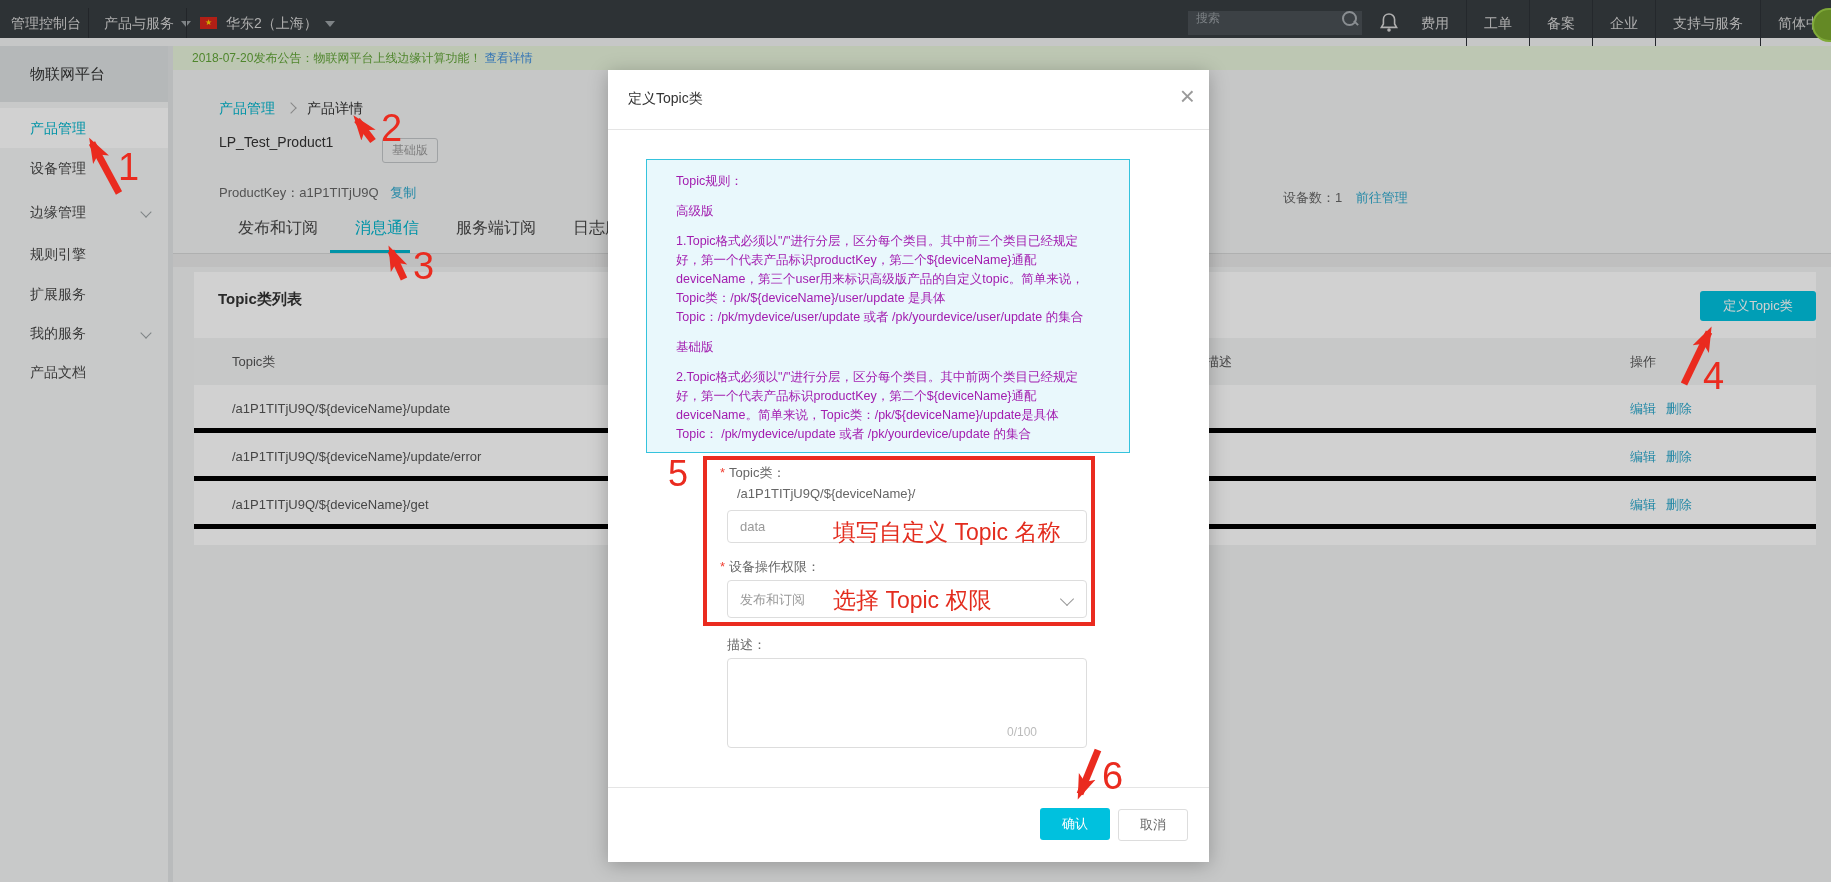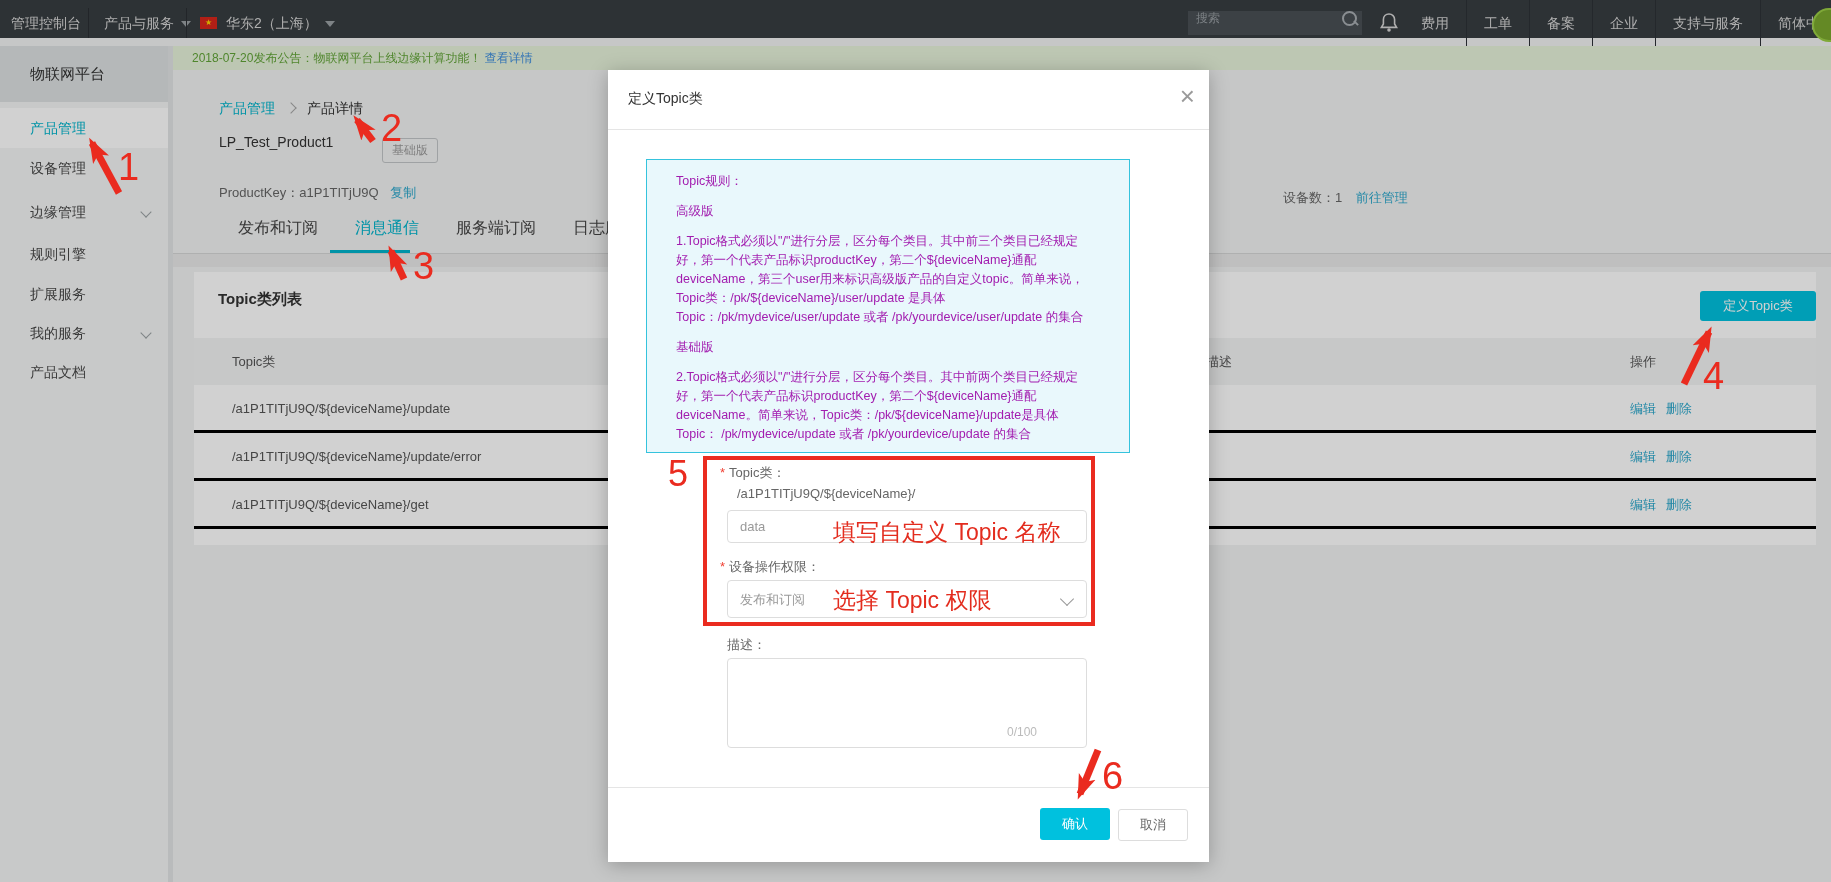--- a/index.html
+++ b/index.html
@@ -52,21 +52,21 @@
   .tab{cursor:pointer;white-space:nowrap;}
   .tab.active{color:#00b4cc;}
   .tab-underline{left:330px;top:250px;width:80px;height:3px;background:#00b4cc;}
 
   
   .card{left:194px;top:272px;width:1622px;height:273px;background:#ffffff;}
   .card-title{position:absolute;left:24px;top:18px;font-size:15px;font-weight:bold;color:#333;}
   .define-btn{position:absolute;left:1506px;top:19px;width:116px;height:30px;background:#00c1de;color:#fff;font-size:13px;border:none;border-radius:3px;cursor:pointer;font-family:inherit;}
   .thead{position:absolute;left:0;top:66px;width:1622px;height:47px;background:#f3f4f5;font-size:13px;color:#555;}
   .th{position:absolute;top:0;height:47px;line-height:47px;}
-  .trow{position:absolute;left:0;width:1622px;height:48px;border-bottom:3px solid #000000;font-size:13px;color:#555;box-sizing:border-box;}
+  .trow{position:absolute;left:0;width:1622px;height:48px;border-bottom:5px solid #000000;font-size:13px;color:#555;box-sizing:border-box;}
   .trow .tcell{position:absolute;top:0;height:48px;line-height:48px;}
   .ops a{margin-right:10px;}
 
   
   .overlay{left:0;top:0;width:1831px;height:882px;background:rgba(0,0,0,0.18);z-index:50;}
   .modal{left:608px;top:70px;width:601px;height:792px;background:#fff;z-index:60;box-shadow:0 3px 18px rgba(0,0,0,0.25);}
   .m-title{position:absolute;left:20px;top:20px;font-size:14px;color:#333;}
   .m-close{position:absolute;right:14px;top:8px;font-size:26px;color:#9a9a9a;cursor:pointer;line-height:36px;}
   .m-hline{position:absolute;left:0;top:59px;width:601px;height:1px;background:#e5e5e5;}
   .info-box{position:absolute;left:38px;top:89px;width:484px;height:294px;box-sizing:border-box;background:#e9f8fc;border:1px solid #35c3dd;padding:12px 29px;font-size:12.5px;line-height:19px;color:#a21caf;overflow:hidden;}

